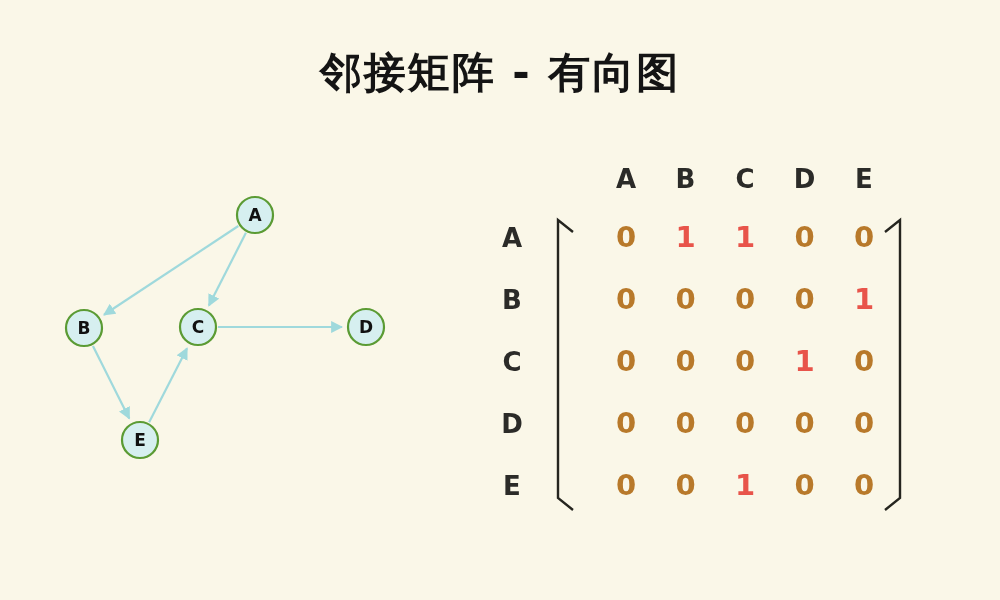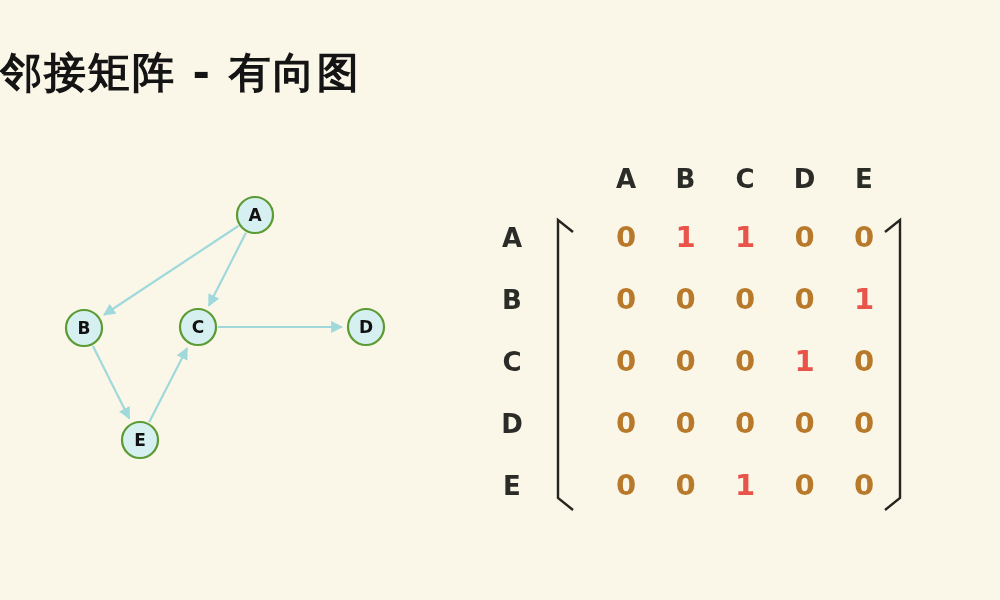--- a/index.html
+++ b/index.html
@@ -19,21 +19,21 @@
     height: 600px;
     background: #faf7e8;
   }
 
   
   #title {
     position: absolute;
     top: 45px;
     left: 0;
     width: 1000px;
-    text-align: left;
+    text-align: center;
     font-size: 42px;
     font-weight: bold;
     color: #141414;
     letter-spacing: 2px;
     font-family: "DejaVu Sans", "Liberation Sans", sans-serif;
     white-space: nowrap;
   }
 
   
   #graph-panel {

